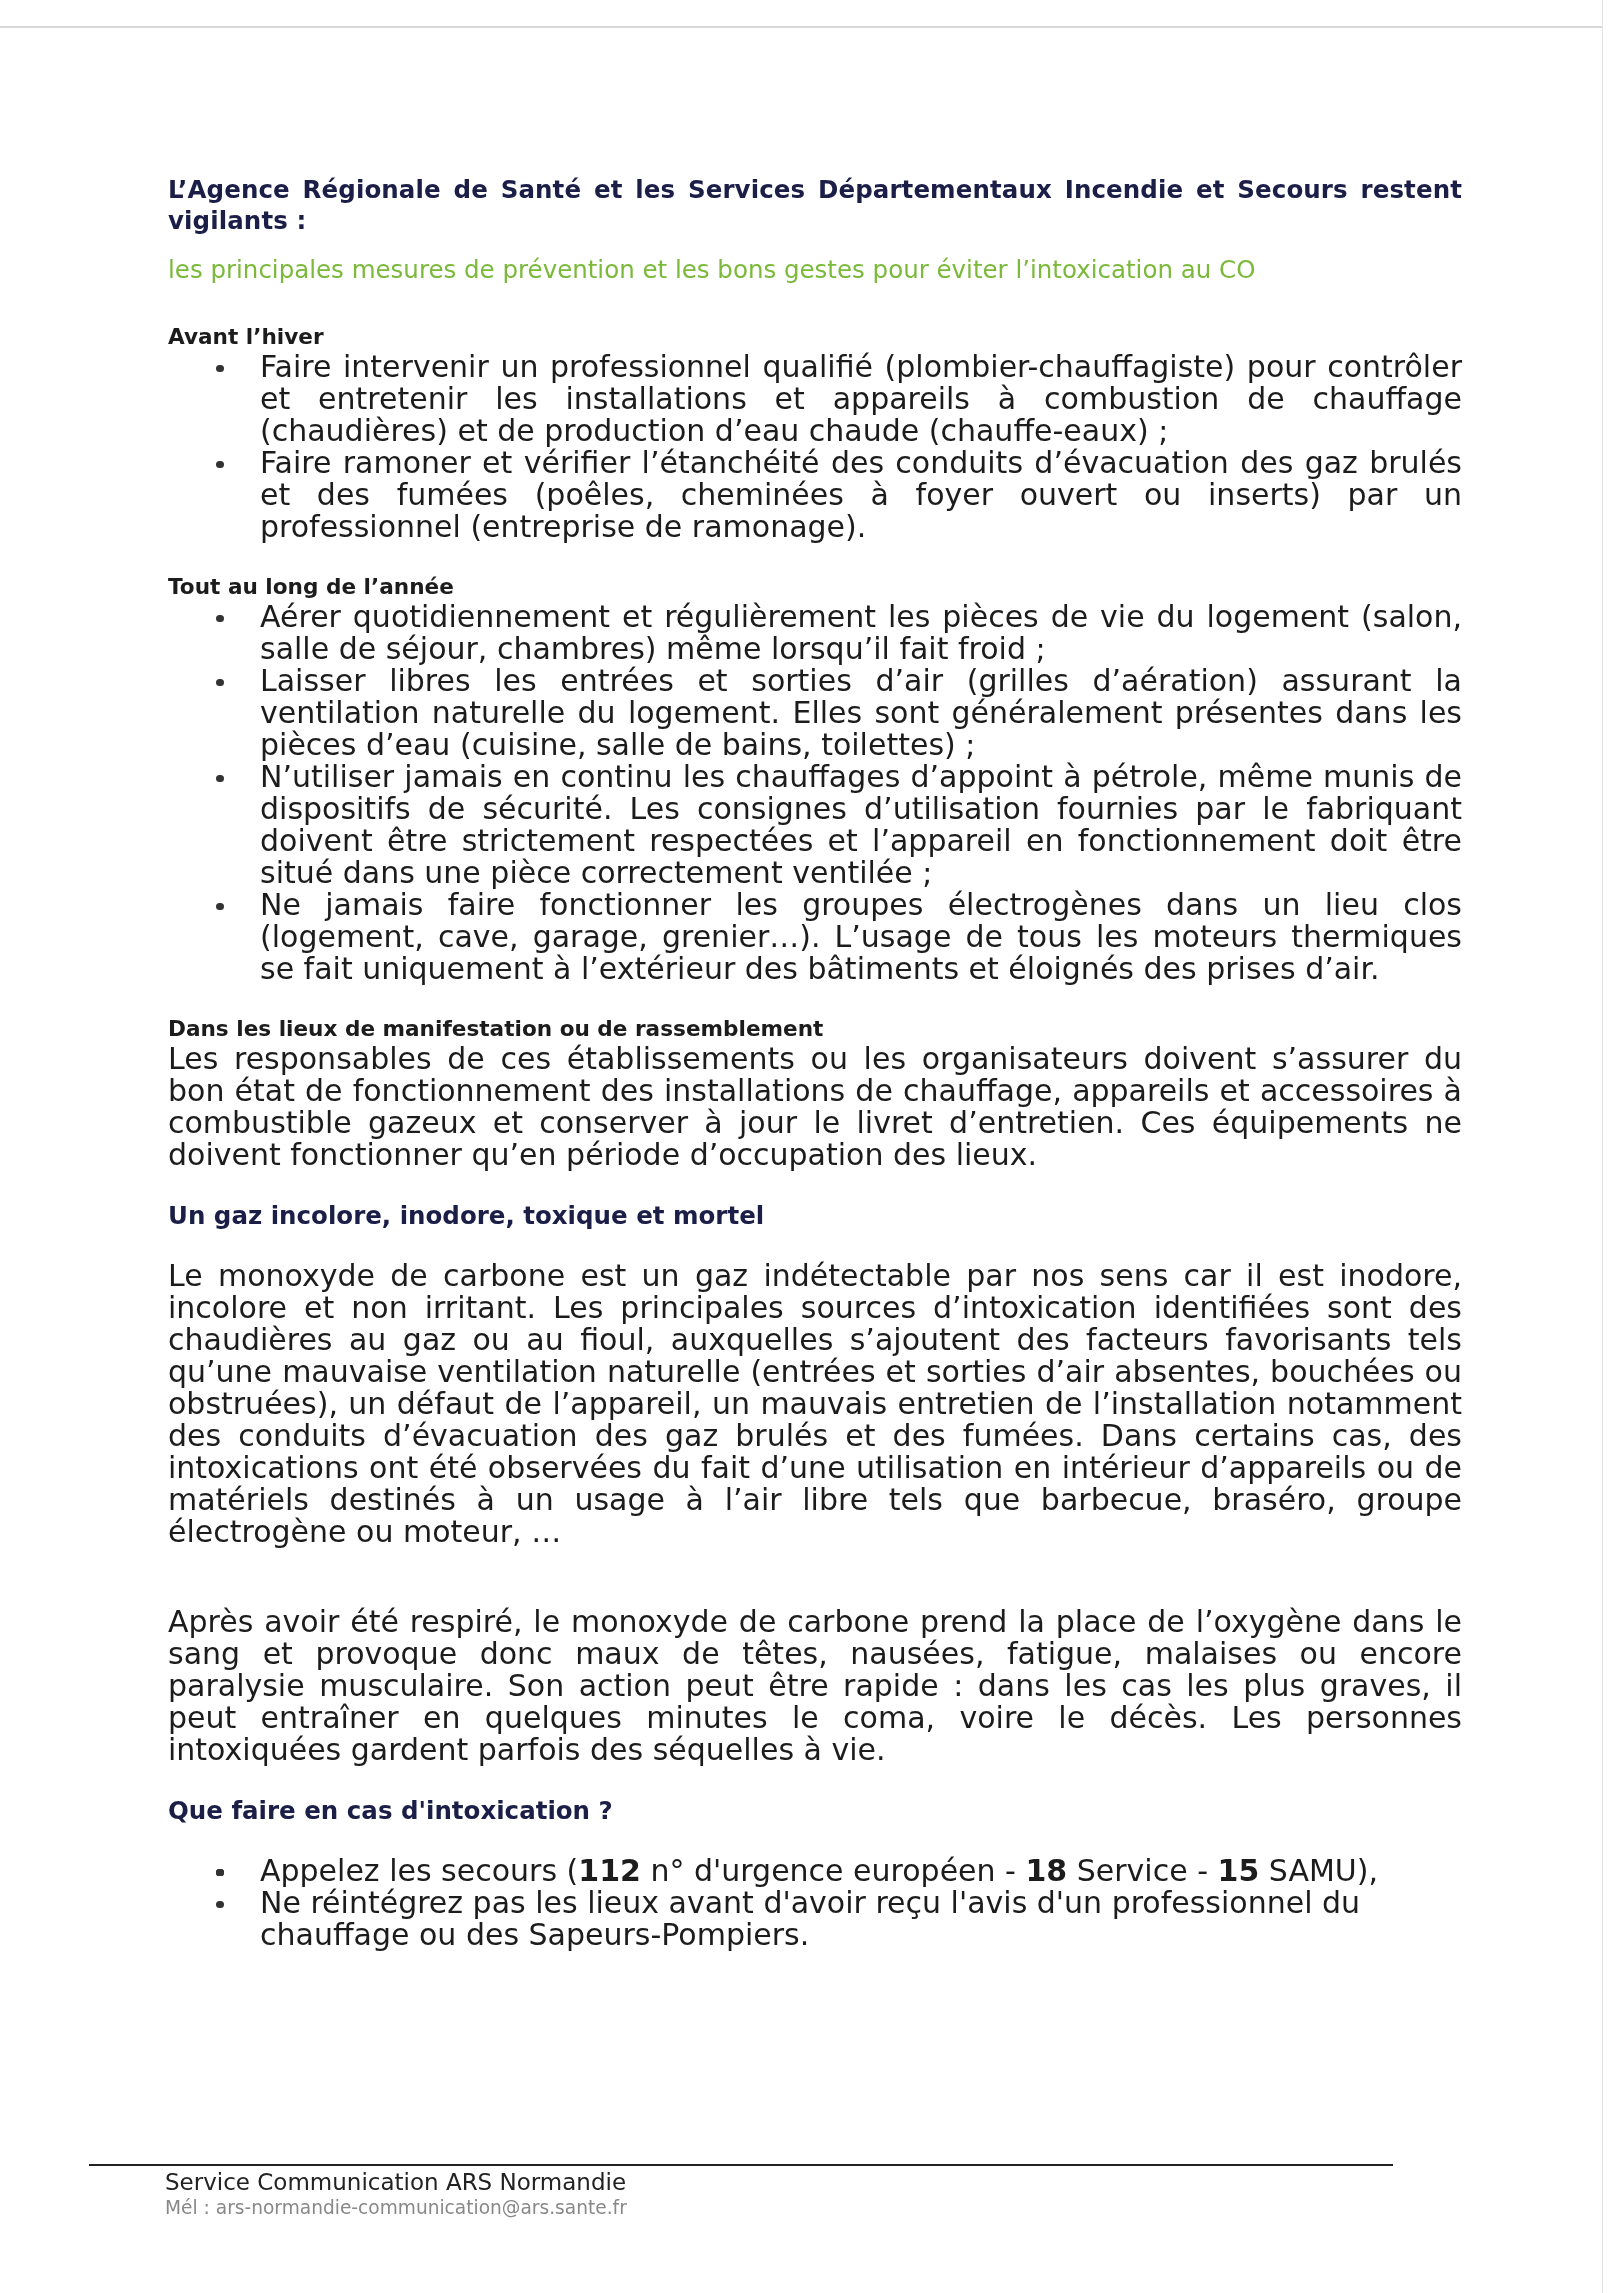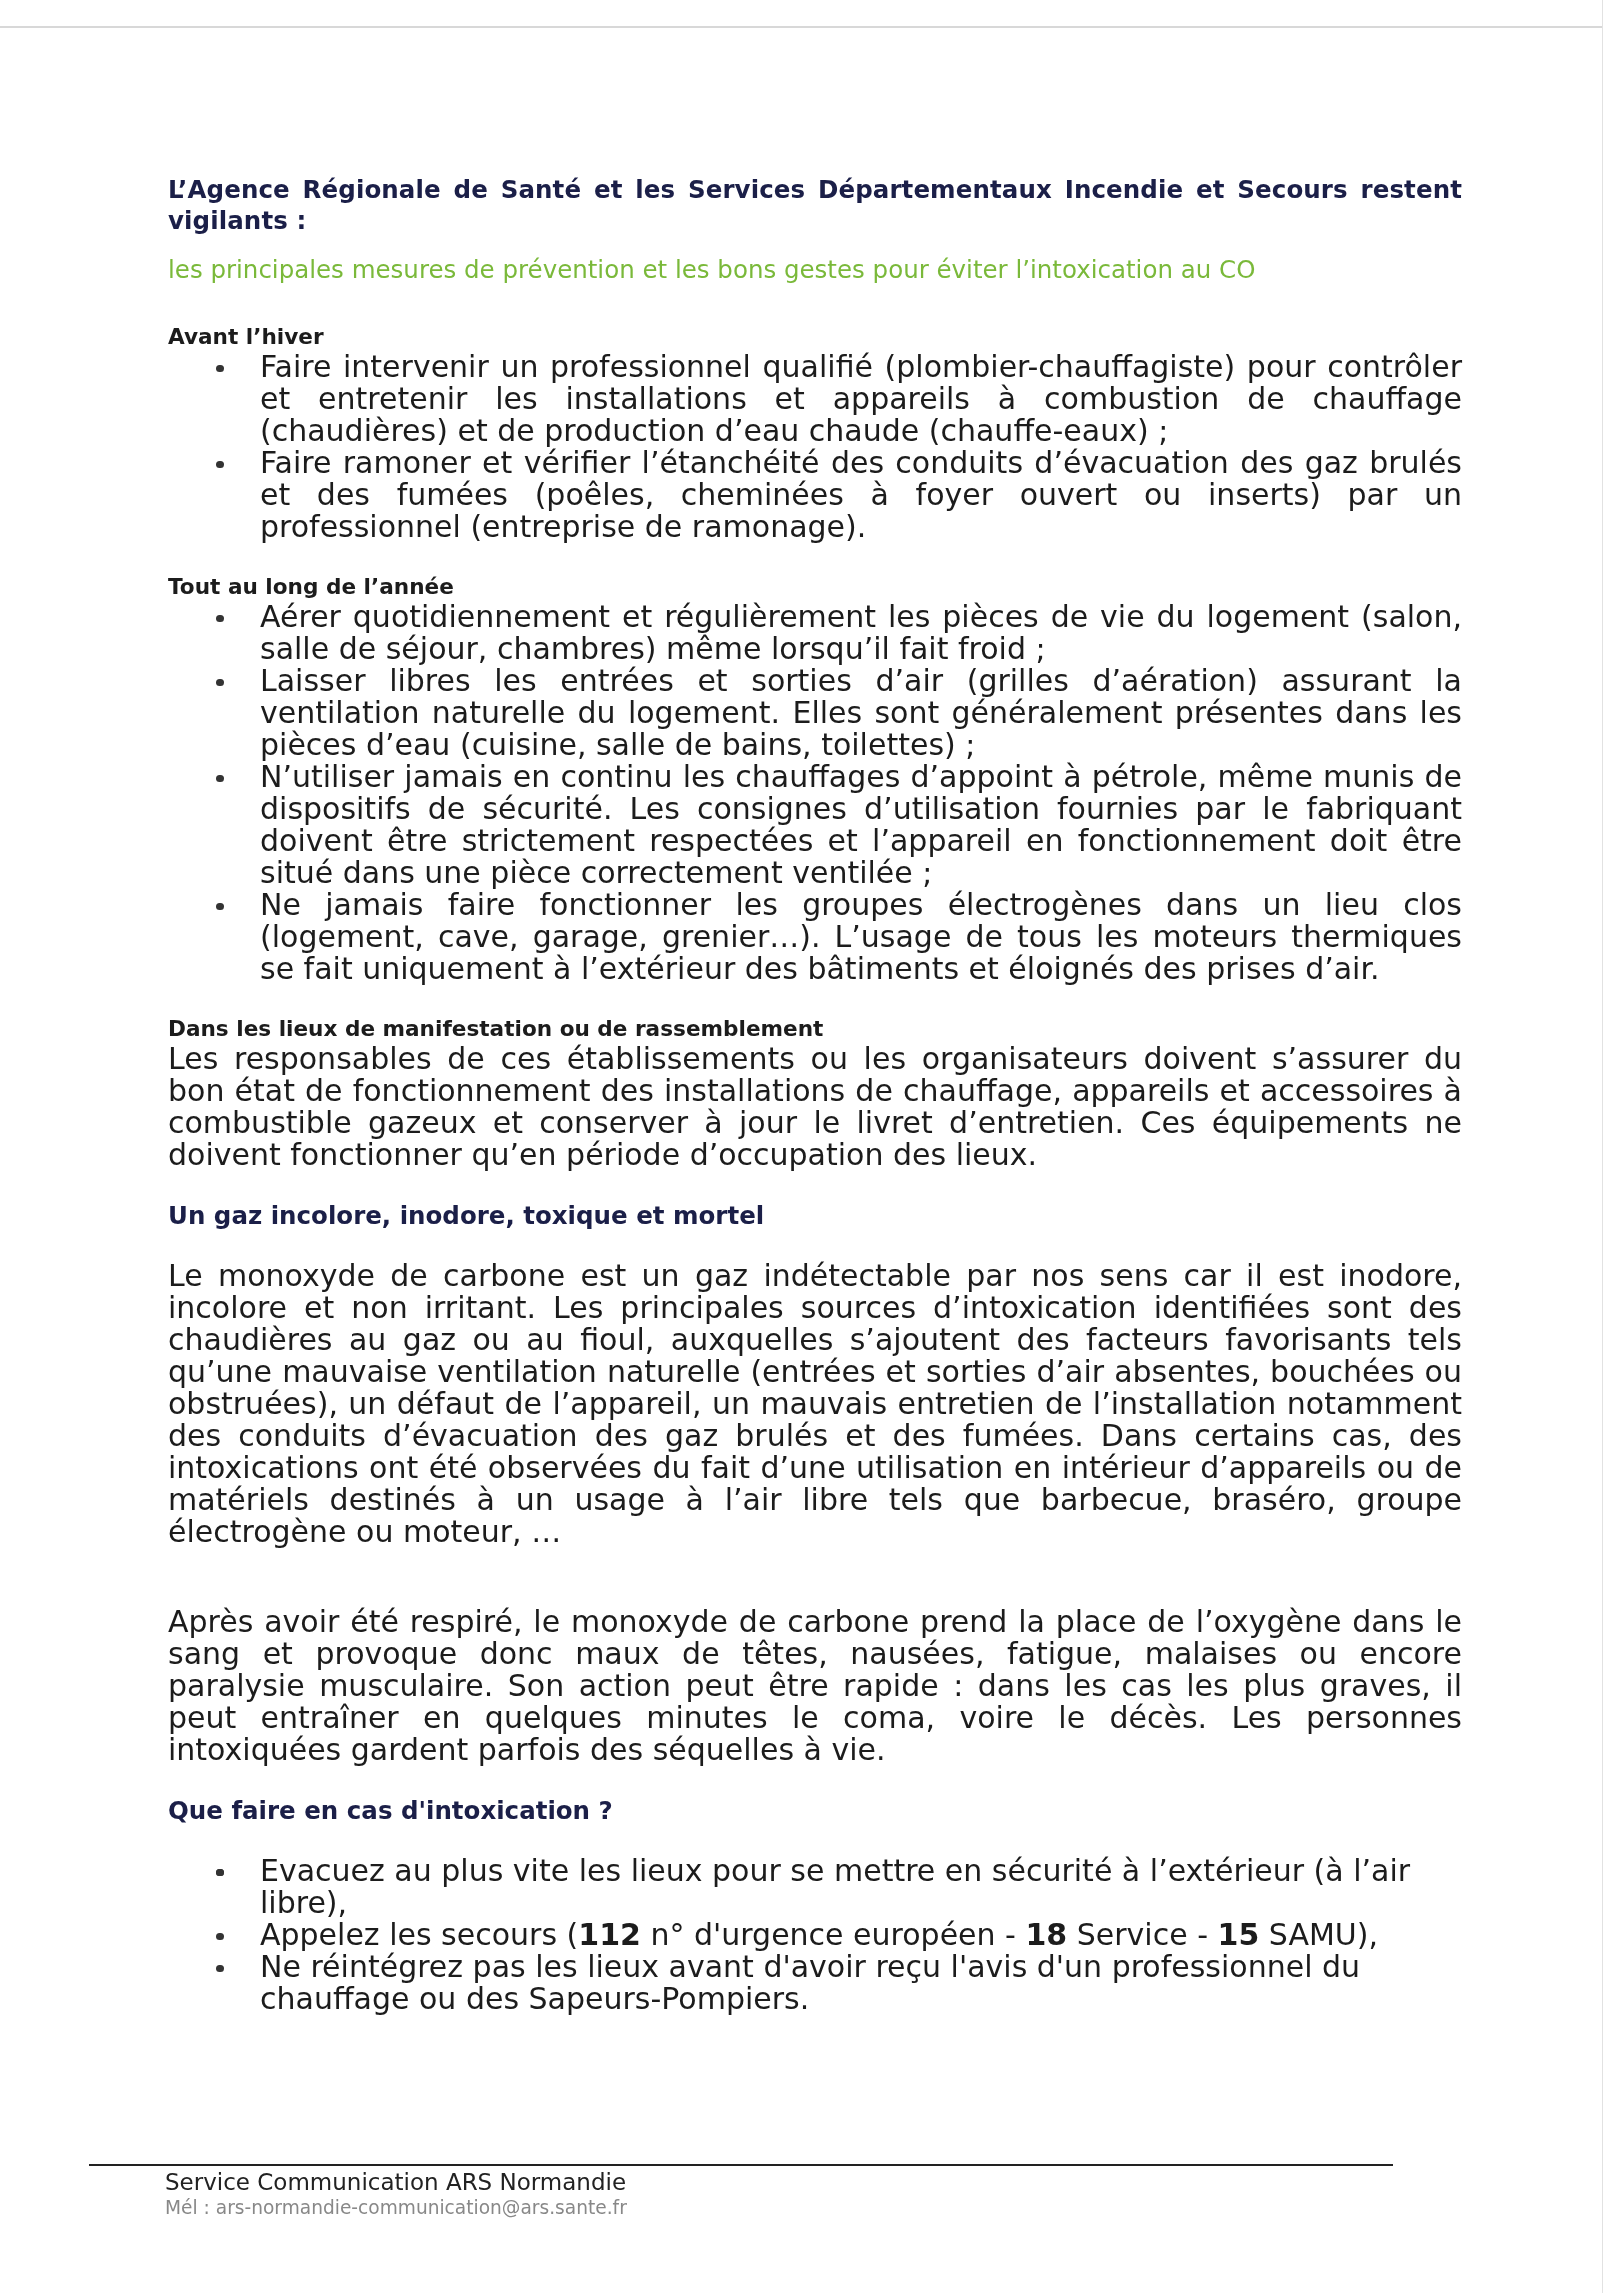--- a/index.html
+++ b/index.html
@@ -79,21 +79,21 @@
     <p class="body">Après avoir été respiré, le monoxyde de carbone prend la place de l’oxygène dans le sang et provoque donc maux de têtes, nausées, fatigue, malaises ou encore paralysie musculaire. Son action peut être rapide : dans les cas les plus graves, il peut entraîner en quelques minutes le coma, voire le décès. Les personnes intoxiquées gardent parfois des séquelles à vie.</p>
   </section>
 
   <div class="spacer-s"></div>
 
   <section>
     <h2 class="h2">Que faire en cas d'intoxication ?</h2>
     <div class="spacer-s"></div>
     <ul class="bullets action">
       <li><span class="dot"></span></li>
-      <li><span class="dot"></span><span>Evacuez au plus vite les lieux pour se mettre en sécurité à l’extérieur (à l’air libre),</span></li>
+      <li><span class="dot"></span></li>
       <li><span class="dot"></span><span>Appelez les secours (</span><span class="bold">112</span><span> n° d'urgence européen - </span><span class="bold">18</span><span> Service - </span><span class="bold">15</span><span> SAMU),</span></li>
       <li><span class="dot"></span><span>Ne réintégrez pas les lieux avant d'avoir reçu l'avis d'un professionnel du chauffage ou des Sapeurs-Pompiers.</span></li>
     </ul>
   </section>
 </div>
 
 <div class="footer-rule"></div>
 <div class="footer">
   <div class="org">Service Communication ARS Normandie</div>
   <div class="mail">Mél : ars-normandie-communication@ars.sante.fr</div>

